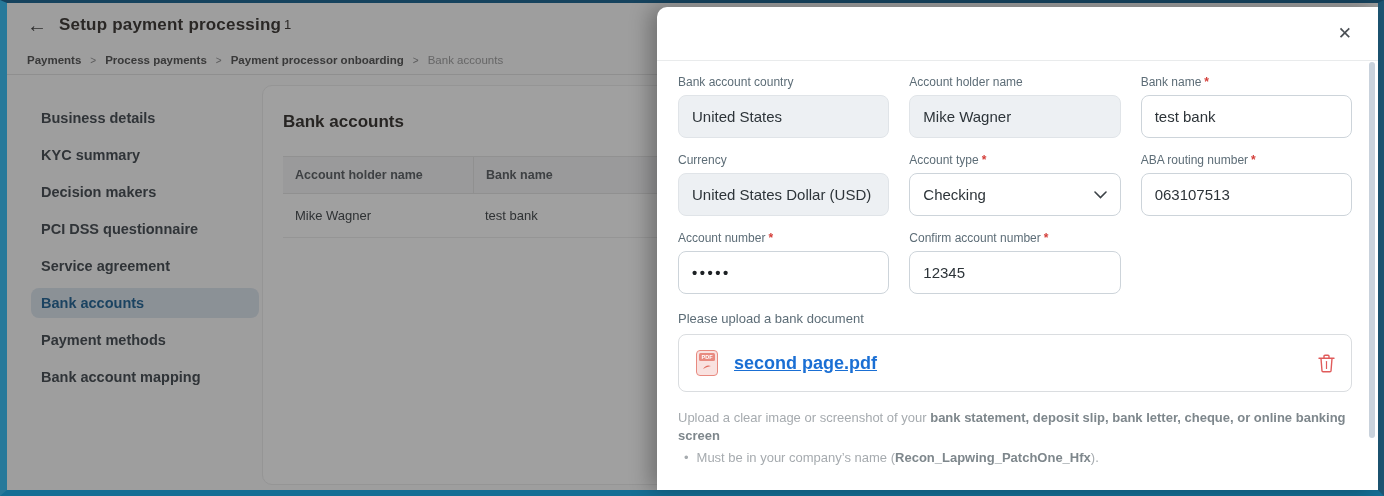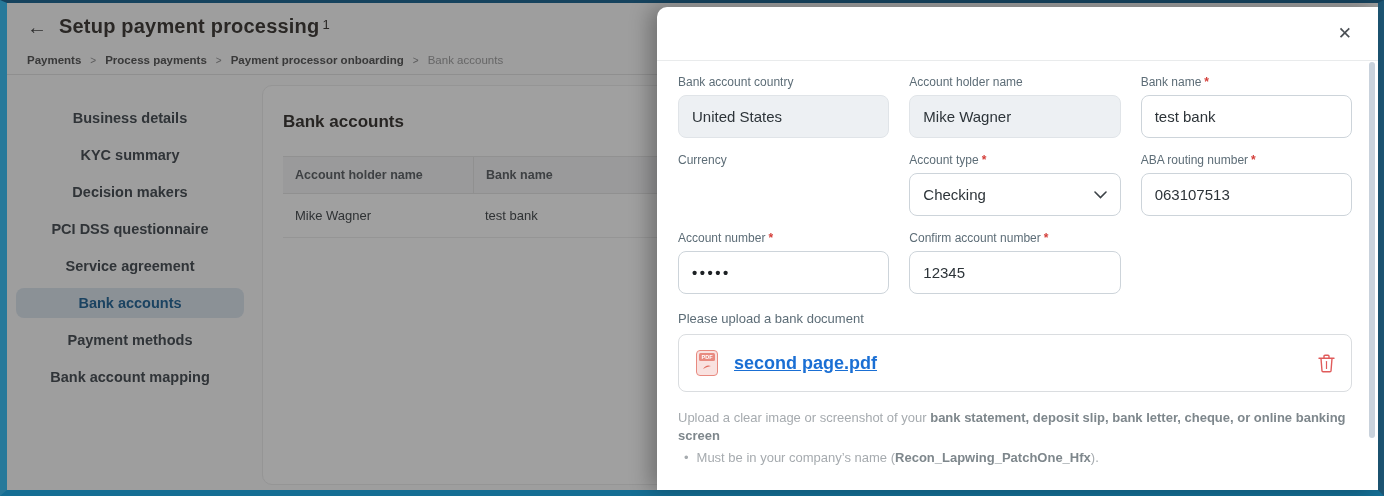--- a/index.html
+++ b/index.html
@@ -8,29 +8,29 @@
 
   
   .frame { position:absolute; inset:0;
     border-top:3px solid #16435e; border-left:7px solid #27799a;
     border-right:6px solid #1d5674; border-bottom:6px solid #156e94; }
 
   
   .page { position:absolute; left:7px; top:3px; right:6px; bottom:6px; background:#fbfbfc; overflow:hidden; }
   .pg-header { position:absolute; left:20px; top:12px; display:flex; align-items:center; }
   .back { font-size:20px; color:#3a3a3a; margin-right:12px; cursor:pointer; line-height:1; }
-  .title { font-size:20px; font-weight:700; color:#34302c; letter-spacing:.2px; }
+  .title { font-size:17px; font-weight:700; color:#34302c; letter-spacing:.2px; }
   .title-sup { font-size:13px; color:#34302c; margin-left:3px; align-self:flex-start; margin-top:2px; }
   .breadcrumb { position:absolute; left:20px; top:51px; font-size:11.5px; display:flex; align-items:center; }
   .crumb { color:#4e4e4e; font-weight:700; }
   .crumb-sep { color:#8a8a8a; margin:0 9px; font-size:10px; }
   .crumb.last { color:#9b9b9b; font-weight:400; }
   .pg-divider { position:absolute; left:0; right:0; top:71px; border-bottom:1px solid #e2e2e2; }
 
-  .sidebar { position:absolute; left:9px; top:100px; width:228px;text-align:center; }
+  .sidebar { position:absolute; left:24px; top:100px; width:228px; }
   .side-item { padding:7px 10px; margin-bottom:7px; font-size:14.5px; font-weight:700;
     color:#3f464c; border-radius:8px; cursor:pointer; }
   .side-item.active { background:#dbe5ee; color:#1b5f93; }
 
   .card { position:absolute; left:255px; top:82px; width:860px; bottom:5px;
     background:#fff; border:1px solid #ececec; border-radius:10px; }
   .card-heading { font-size:17px; font-weight:700; color:#2f2b28; padding:26px 0 0 20px; }
   .table { margin:24px 20px 0 20px; }
   .trow { display:flex; }
   .thead { background:#f4f5f6; border-top:1px solid #e6e6e6; border-bottom:1px solid #e3e3e3; }
@@ -147,20 +147,21 @@
       </div>
 
       <div class="field">
         <div class="f-label">
           <span>Bank name</span><span class="req">*</span>
         </div>
         <div class="input">test bank</div>
       </div>
       <div class="field">
         <div class="f-label">Currency</div>
+        <div class="input disabled">United States Dollar (USD)</div>
       </div>
 
       <div class="field">
         <div class="f-label">
           <span>Account type</span><span class="req">*</span>
         </div>
         <div class="input select">
           <span>Checking</span>
           <svg class="chev" viewBox="0 0 13 8">
             <path d="M1 1 L6.5 6.5 L12 1" fill="none" stroke="#3c4247" stroke-width="1.6" stroke-linecap="round"></path>

